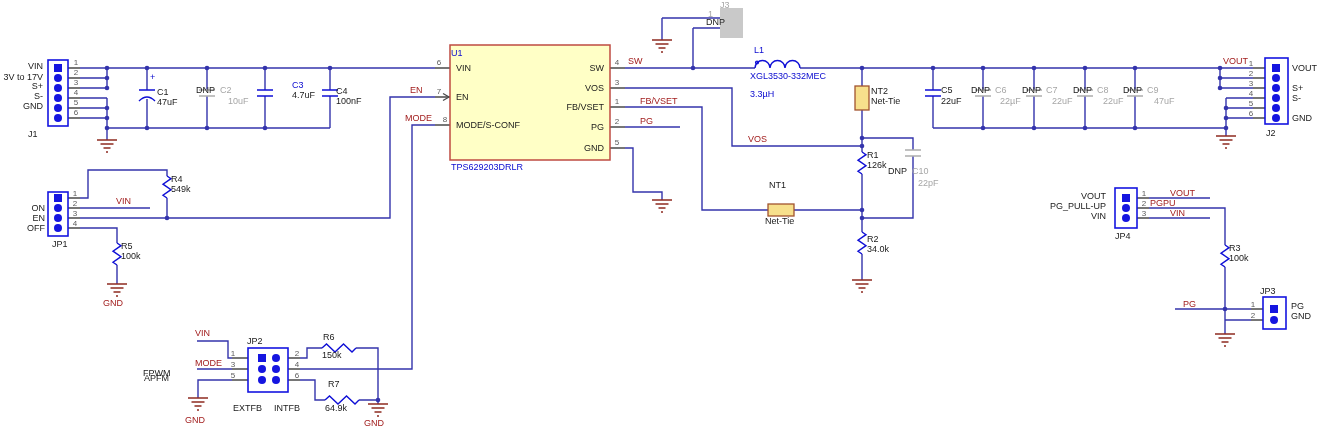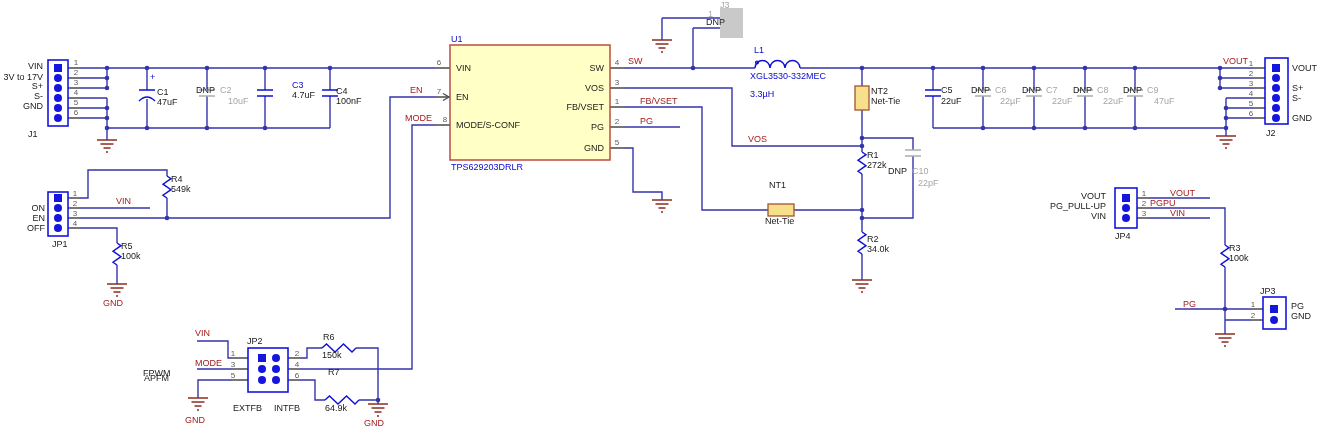--- a/index.html
+++ b/index.html
@@ -199,21 +199,21 @@
 <span class="L" style="left:157px;top:87px">C1</span>
 <span class="L" style="left:157px;top:97px">47uF</span>
 <span class="L" style="left:196px;top:85px">DNP</span>
 <span class="L g" style="left:220px;top:85px">C2</span>
 <span class="L g" style="left:228px;top:96px">10uF</span>
 <span class="L b" style="left:292px;top:80px">C3</span>
 <span class="L" style="left:292px;top:90px">4.7uF</span>
 <span class="L" style="left:336px;top:86px">C4</span>
 <span class="L" style="left:336px;top:96px">100nF</span>
 
-<span class="L b" style="left:451px;top:34px">U1</span>
+<span class="L b" style="left:451px;top:48px">U1</span>
 <span class="L b" style="left:451px;top:162px">TPS629203DRLR</span>
 <span class="L p ctr" style="left:434px;top:58px;width:10px">6</span>
 <span class="L p ctr" style="left:434px;top:87px;width:10px">7</span>
 <span class="L p ctr" style="left:440px;top:115px;width:10px">8</span>
 <span class="L p ctr" style="left:612px;top:58px;width:10px">4</span>
 <span class="L p ctr" style="left:612px;top:78px;width:10px">3</span>
 <span class="L p ctr" style="left:612px;top:97px;width:10px">1</span>
 <span class="L p ctr" style="left:612px;top:117px;width:10px">2</span>
 <span class="L p ctr" style="left:612px;top:138px;width:10px">5</span>
 <span class="L" style="left:456px;top:63px">VIN</span>
@@ -274,21 +274,21 @@
 <span class="L p ctr" style="left:1246px;top:89px;width:10px">4</span>
 <span class="L p ctr" style="left:1246px;top:99px;width:10px">5</span>
 <span class="L p ctr" style="left:1246px;top:109px;width:10px">6</span>
 <span class="L" style="left:1292px;top:63px">VOUT</span>
 <span class="L" style="left:1292px;top:83px">S+</span>
 <span class="L" style="left:1292px;top:93px">S-</span>
 <span class="L" style="left:1292px;top:113px">GND</span>
 <span class="L" style="left:1266px;top:128px">J2</span>
 
 <span class="L" style="left:867px;top:150px">R1</span>
-<span class="L" style="left:867px;top:160px">272k</span>
+<span class="L" style="left:867px;top:160px">126k</span>
 <span class="L" style="left:888px;top:166px">DNP</span>
 <span class="L g" style="left:912px;top:166px">C10</span>
 <span class="L g" style="left:918px;top:178px">22pF</span>
 <span class="L" style="left:769px;top:180px">NT1</span>
 <span class="L" style="left:765px;top:216px">Net-Tie</span>
 <span class="L" style="left:867px;top:234px">R2</span>
 <span class="L" style="left:867px;top:244px">34.0k</span>
 
 <span class="L ra" style="left:26px;top:203px;width:19px">ON</span>
 <span class="L ra" style="left:26px;top:213px;width:19px">EN</span>
@@ -309,21 +309,21 @@
 <span class="L p ctr" style="left:228px;top:371px;width:10px">5</span>
 <span class="L p ctr" style="left:292px;top:349px;width:10px">2</span>
 <span class="L p ctr" style="left:292px;top:360px;width:10px">4</span>
 <span class="L p ctr" style="left:292px;top:371px;width:10px">6</span>
 <span class="L" style="left:143px;top:368px">FPWM</span>
 <span class="L" style="left:144px;top:373px">APFM</span>
 <span class="L" style="left:233px;top:403px">EXTFB</span>
 <span class="L" style="left:274px;top:403px">INTFB</span>
 <span class="L" style="left:323px;top:332px">R6</span>
 <span class="L" style="left:322px;top:350px">150k</span>
-<span class="L" style="left:328px;top:367px">R7</span>
+<span class="L" style="left:328px;top:379px">R7</span>
 <span class="L" style="left:325px;top:403px">64.9k</span>
 
 <span class="L ra" style="left:1066px;top:191px;width:40px">VOUT</span>
 <span class="L ra" style="left:1036px;top:201px;width:70px">PG_PULL-UP</span>
 <span class="L ra" style="left:1066px;top:211px;width:40px">VIN</span>
 <span class="L p ctr" style="left:1139px;top:189px;width:10px">1</span>
 <span class="L p ctr" style="left:1139px;top:199px;width:10px">2</span>
 <span class="L p ctr" style="left:1139px;top:209px;width:10px">3</span>
 <span class="L" style="left:1115px;top:231px">JP4</span>
 <span class="L" style="left:1229px;top:243px">R3</span>

